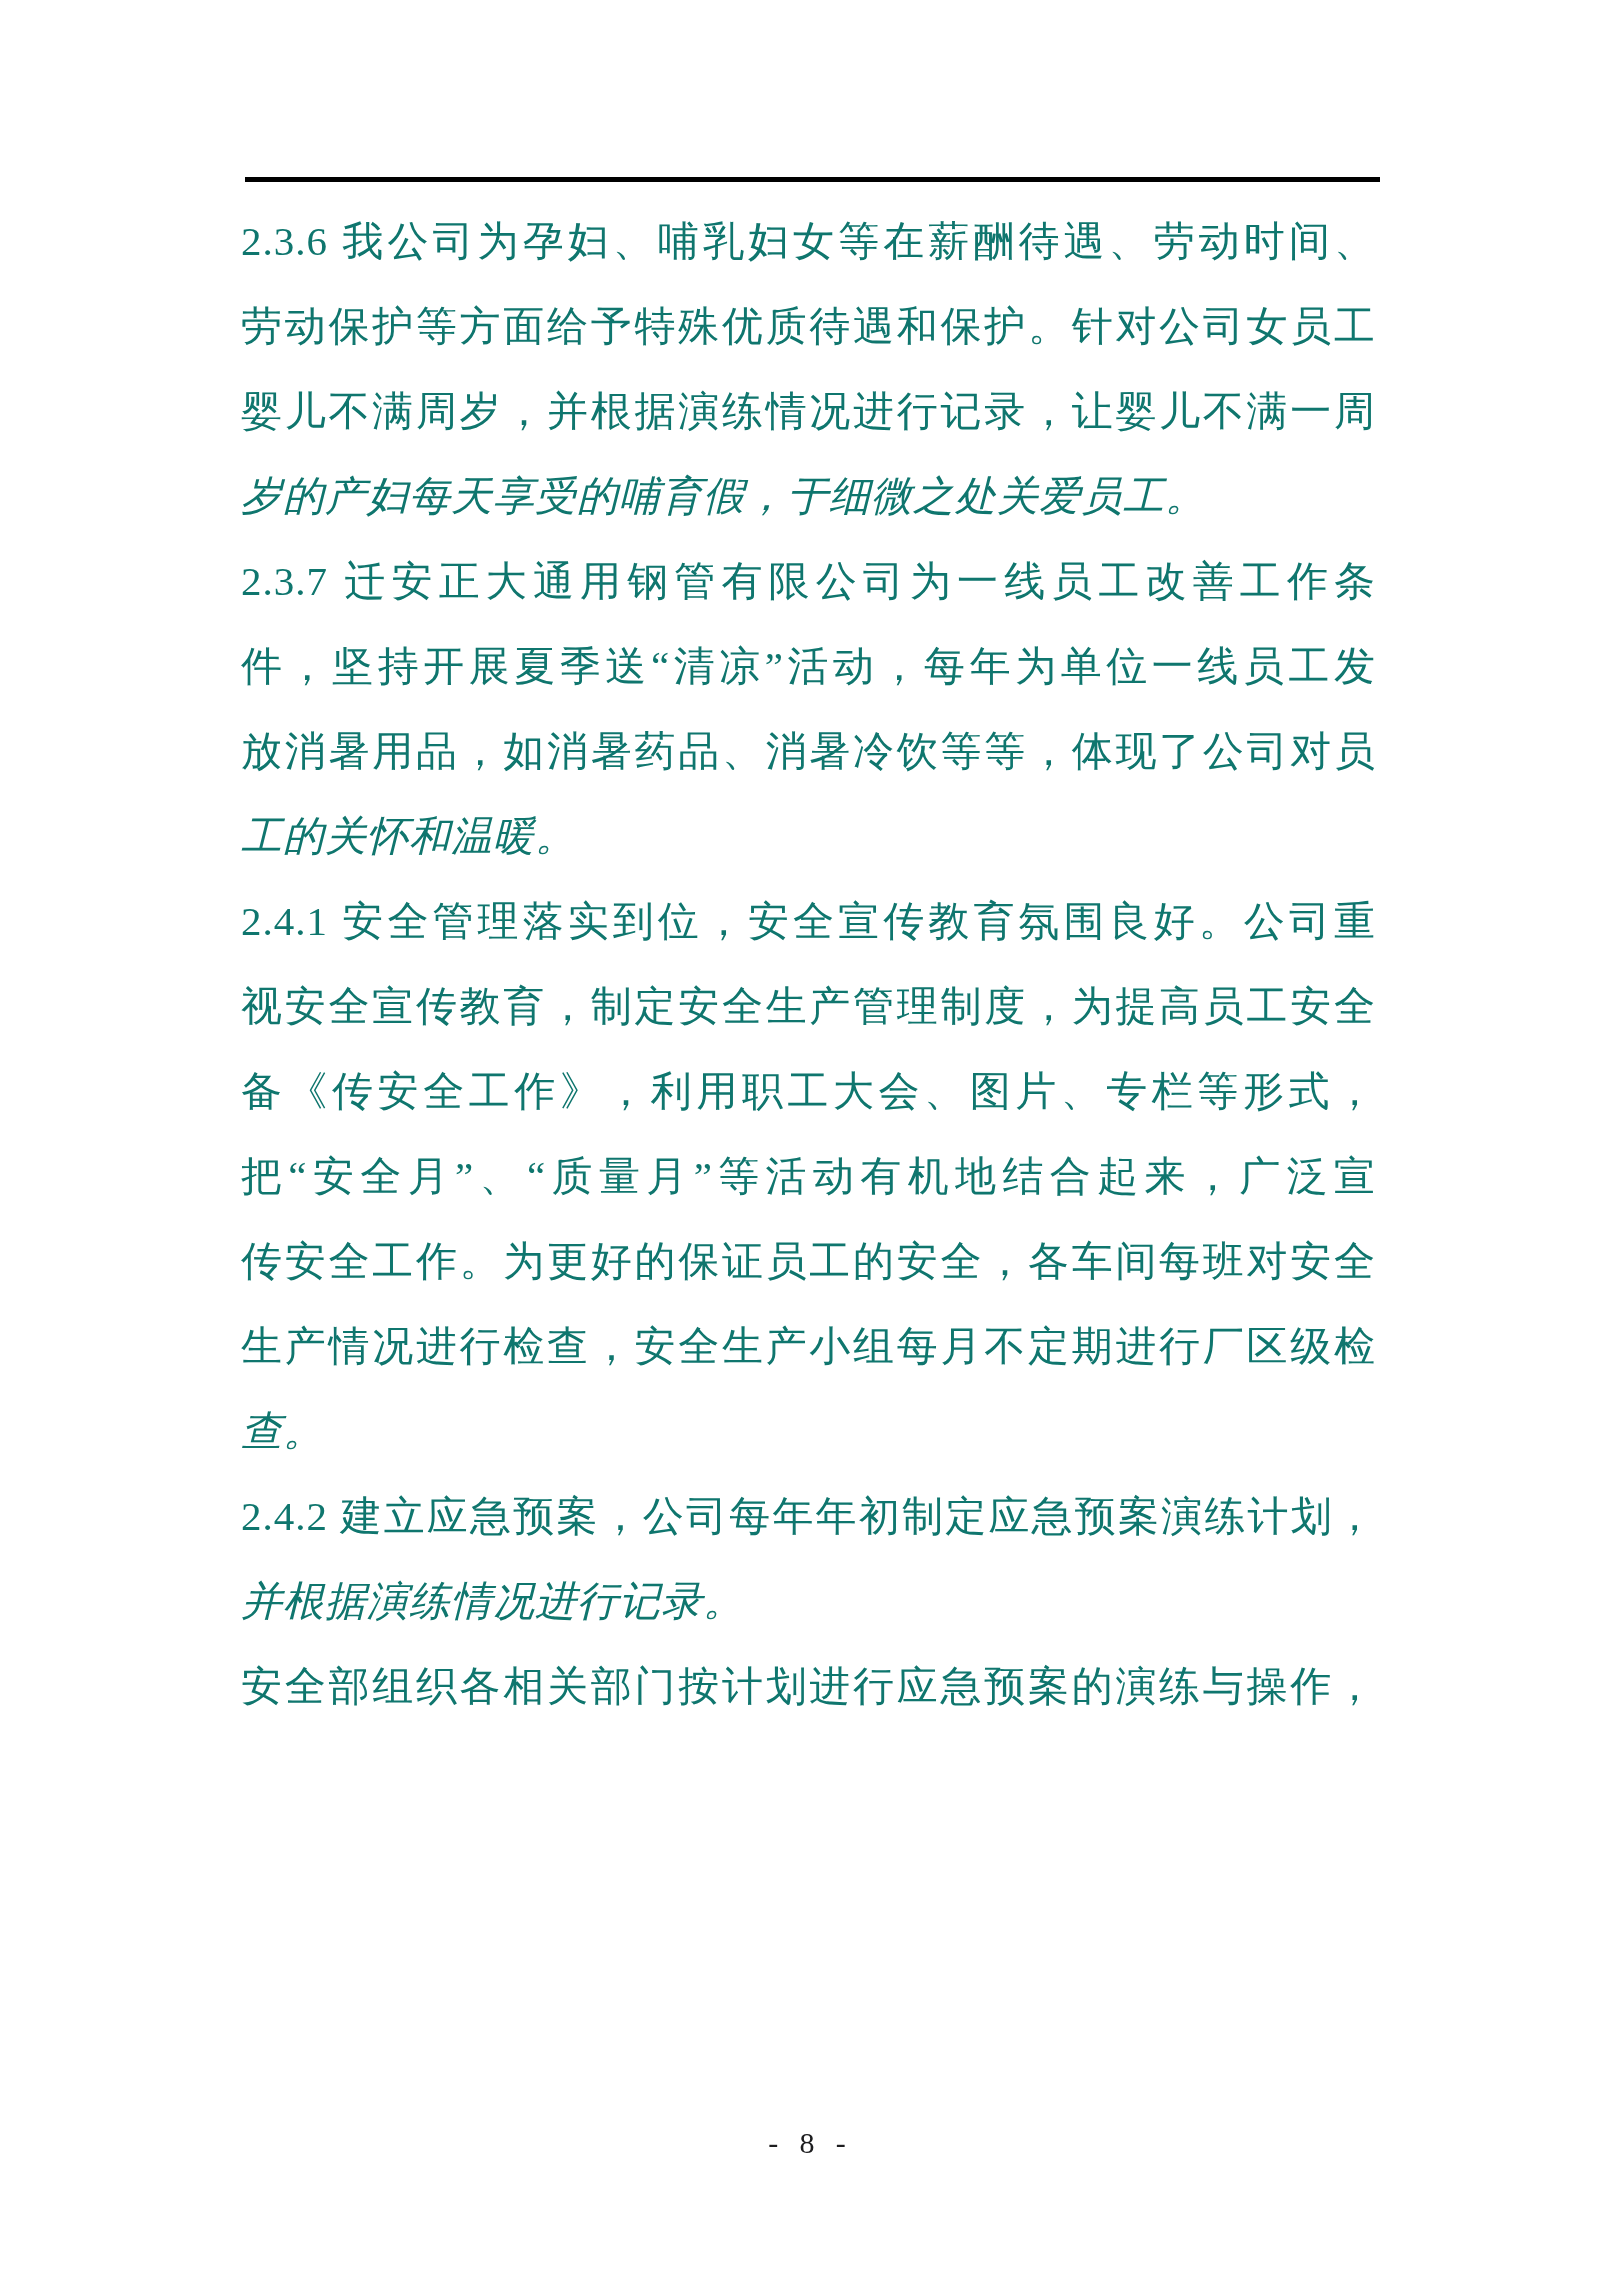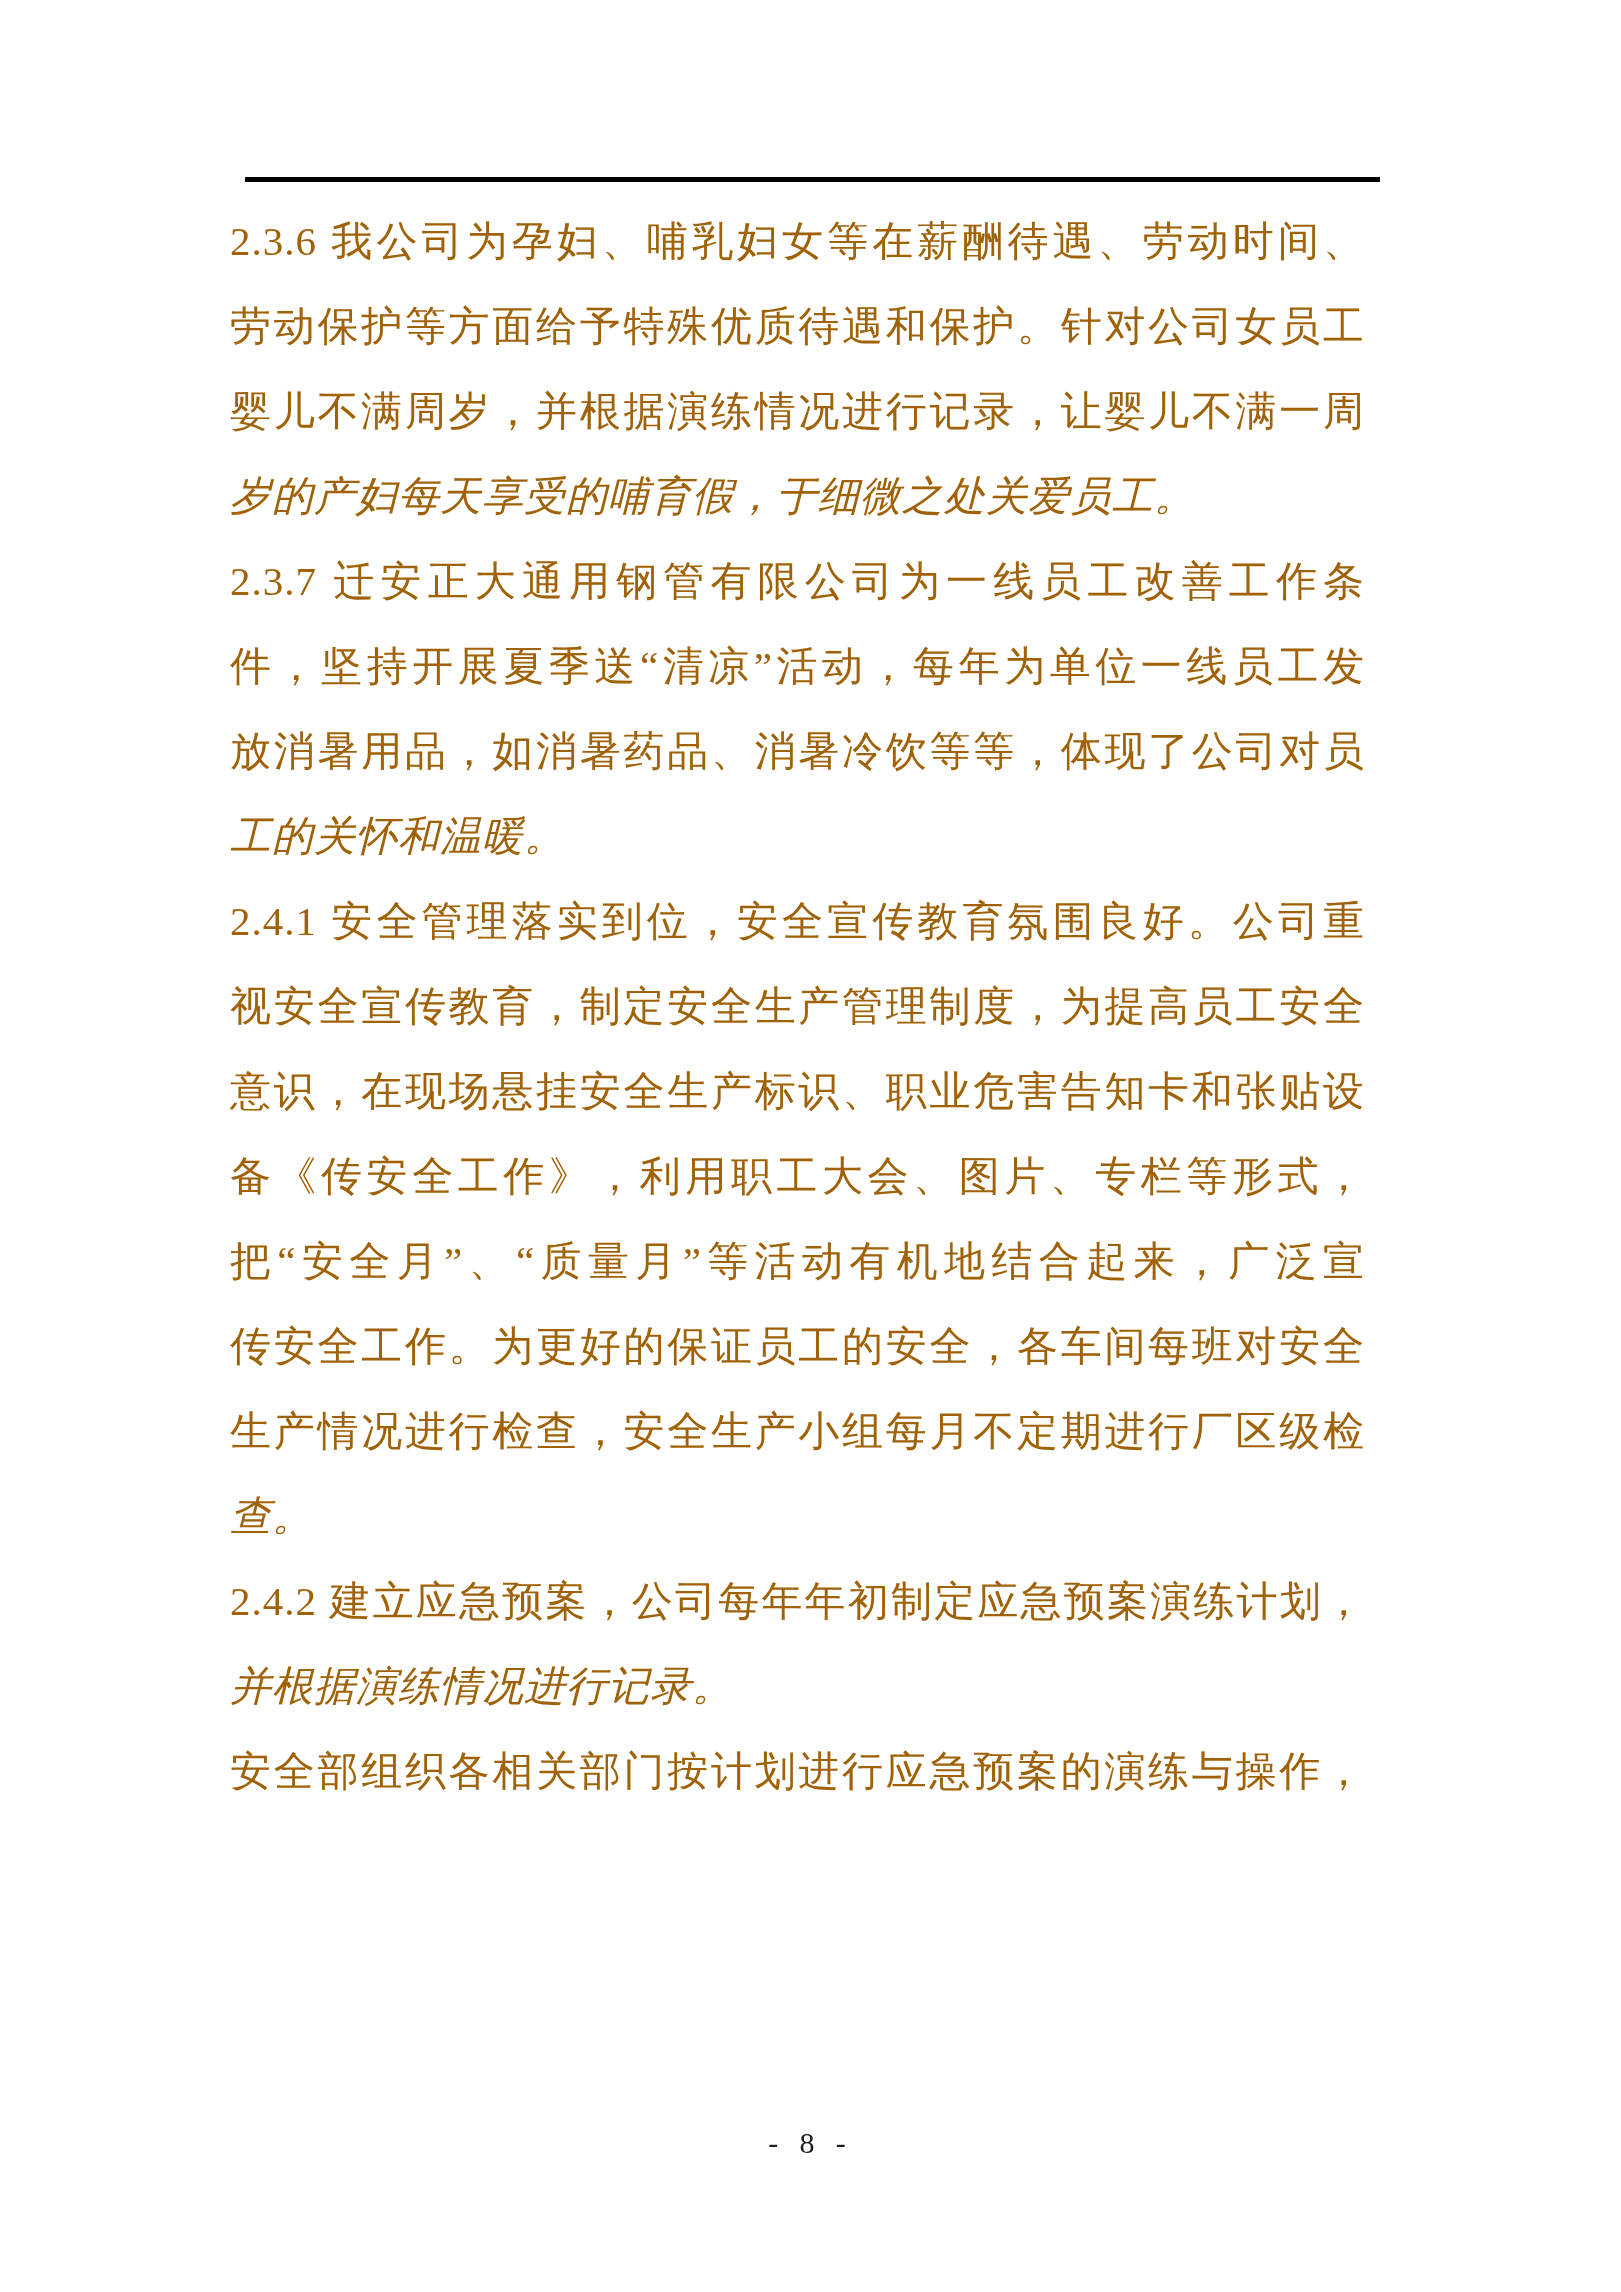--- a/index.html
+++ b/index.html
@@ -18,24 +18,24 @@
   .header-rule {
     position: absolute;
     left: 245px;
     top: 177px;
     width: 1135px;
     height: 4.9px;
     background: #000000;
   }
   .doc-body {
     position: absolute;
-    left: 230px;
+    left: 241px;
     top: 199px;
     width: 1135px;
-    color: #a16207;
+    color: #0f766e;
     font-size: 41px;
     line-height: 85px;
   }
   .text-line {
     height: 85px;
     white-space: normal;
     letter-spacing: 1px;
   }
   .text-line.justify {
     text-align: justify;
@@ -68,21 +68,20 @@
       <div class="text-line justify">2.3.6 我公司为孕妇、哺乳妇女等在薪酬待遇、劳动时间、</div>
       <div class="text-line justify">劳动保护等方面给予特殊优质待遇和保护。针对公司女员工</div>
       <div class="text-line justify">婴儿不满周岁，并根据演练情况进行记录，让婴儿不满一周</div>
       <div class="text-line plain">岁的产妇每天享受的哺育假，于细微之处关爱员工。</div>
       <div class="text-line justify">2.3.7 迁安正大通用钢管有限公司为一线员工改善工作条</div>
       <div class="text-line justify">件，坚持开展夏季送“清凉”活动，每年为单位一线员工发</div>
       <div class="text-line justify">放消暑用品，如消暑药品、消暑冷饮等等，体现了公司对员</div>
       <div class="text-line plain">工的关怀和温暖。</div>
       <div class="text-line justify">2.4.1 安全管理落实到位，安全宣传教育氛围良好。公司重</div>
       <div class="text-line justify">视安全宣传教育，制定安全生产管理制度，为提高员工安全</div>
-      <div class="text-line justify">意识，在现场悬挂安全生产标识、职业危害告知卡和张贴设</div>
       <div class="text-line justify">备《传安全工作》，利用职工大会、图片、专栏等形式，</div>
       <div class="text-line justify">把“安全月”、“质量月”等活动有机地结合起来，广泛宣</div>
       <div class="text-line justify">传安全工作。为更好的保证员工的安全，各车间每班对安全</div>
       <div class="text-line justify">生产情况进行检查，安全生产小组每月不定期进行厂区级检</div>
       <div class="text-line plain">查。</div>
       <div class="text-line justify">2.4.2 建立应急预案，公司每年年初制定应急预案演练计划，</div>
       <div class="text-line plain">并根据演练情况进行记录。</div>
       <div class="text-line justify">安全部组织各相关部门按计划进行应急预案的演练与操作，</div>
     </div>
   <div class="page-footer">- 8 -</div>

